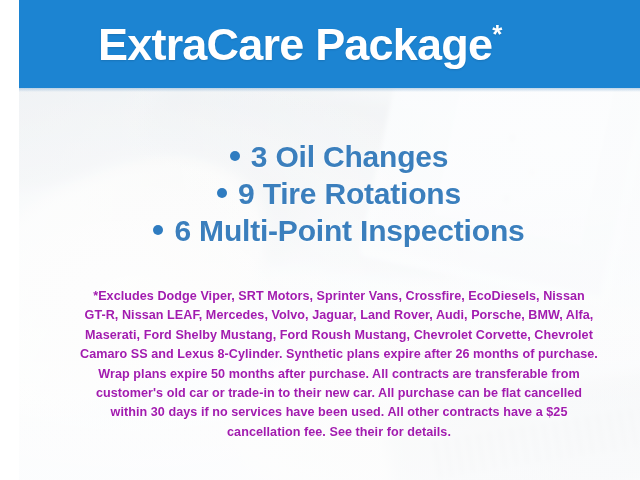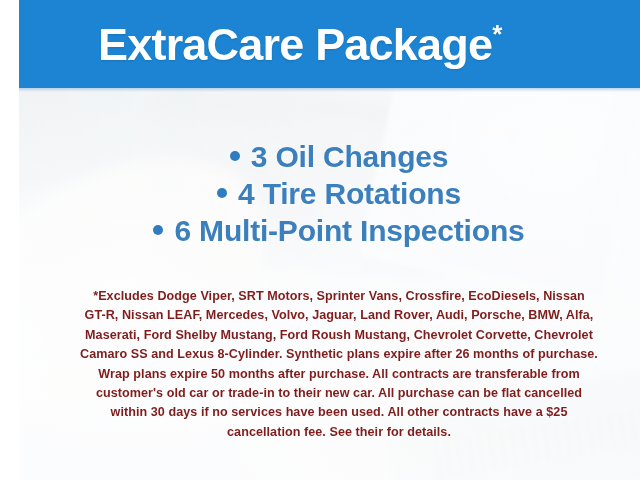--- a/index.html
+++ b/index.html
@@ -218,21 +218,21 @@
   }
 
   
   .disclaimer {
     position: absolute;
     left: 26px;
     right: 26px;
     top: 287px;
     z-index: 4;
     text-align: center;
-    color: #7f1d1d;
+    color: #a21caf;
     font-size: 12.6px;
     font-weight: bold;
     line-height: 19.4px;
     letter-spacing: .05px;
     text-shadow: 0 1px 1px rgba(255,255,255,.8);
   }
   .disclaimer-line {
     display: block;
     white-space: nowrap;
   }
@@ -258,21 +258,21 @@
     <div class="bg-wash-2"></div>
   </div>
 
   <div class="header-band">
     <h1 class="header-title"><span>ExtraCare Package</span><span class="asterisk">*</span></h1>
   </div>
   <div class="header-underline"></div>
 
   <ul class="benefits">
     <li class="benefit-item"><span class="dot"></span><span>3 Oil Changes</span></li>
-    <li class="benefit-item"><span class="dot"></span><span>4 Tire Rotations</span></li>
+    <li class="benefit-item"><span class="dot"></span><span>9 Tire Rotations</span></li>
     <li class="benefit-item"><span class="dot"></span><span>6 Multi-Point Inspections</span></li>
   </ul>
 
   <div class="disclaimer">
     <span class="disclaimer-line">*Excludes Dodge Viper, SRT Motors, Sprinter Vans, Crossfire, EcoDiesels, Nissan</span>
     <span class="disclaimer-line">GT-R, Nissan LEAF, Mercedes, Volvo, Jaguar, Land Rover, Audi, Porsche, BMW, Alfa,</span>
     <span class="disclaimer-line">Maserati, Ford Shelby Mustang, Ford Roush Mustang, Chevrolet Corvette, Chevrolet</span>
     <span class="disclaimer-line">Camaro SS and Lexus 8-Cylinder. Synthetic plans expire after 26 months of purchase.</span>
     <span class="disclaimer-line">Wrap plans expire 50 months after purchase. All contracts are transferable from</span>
     <span class="disclaimer-line">customer's old car or trade-in to their new car. All purchase can be flat cancelled</span>

